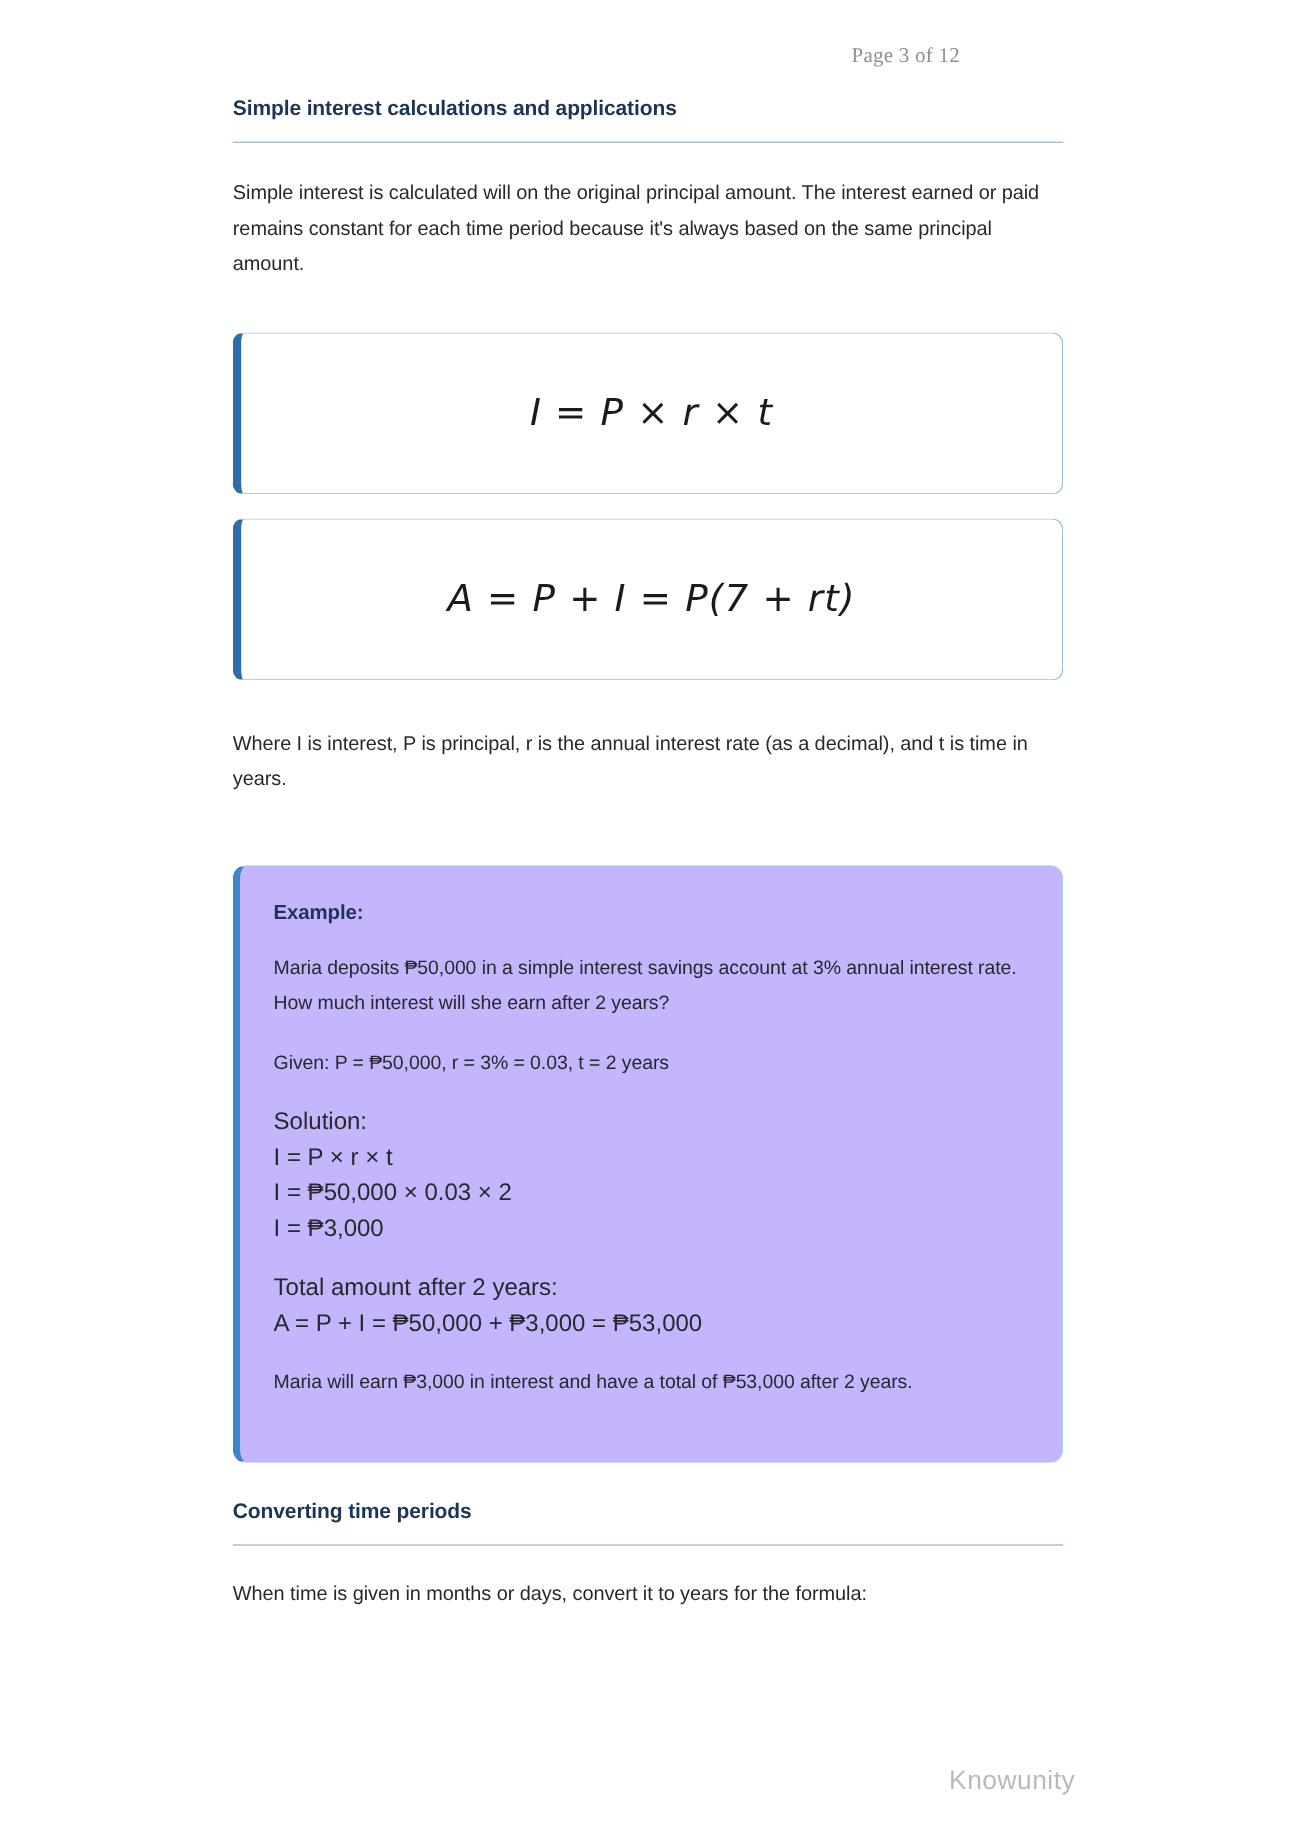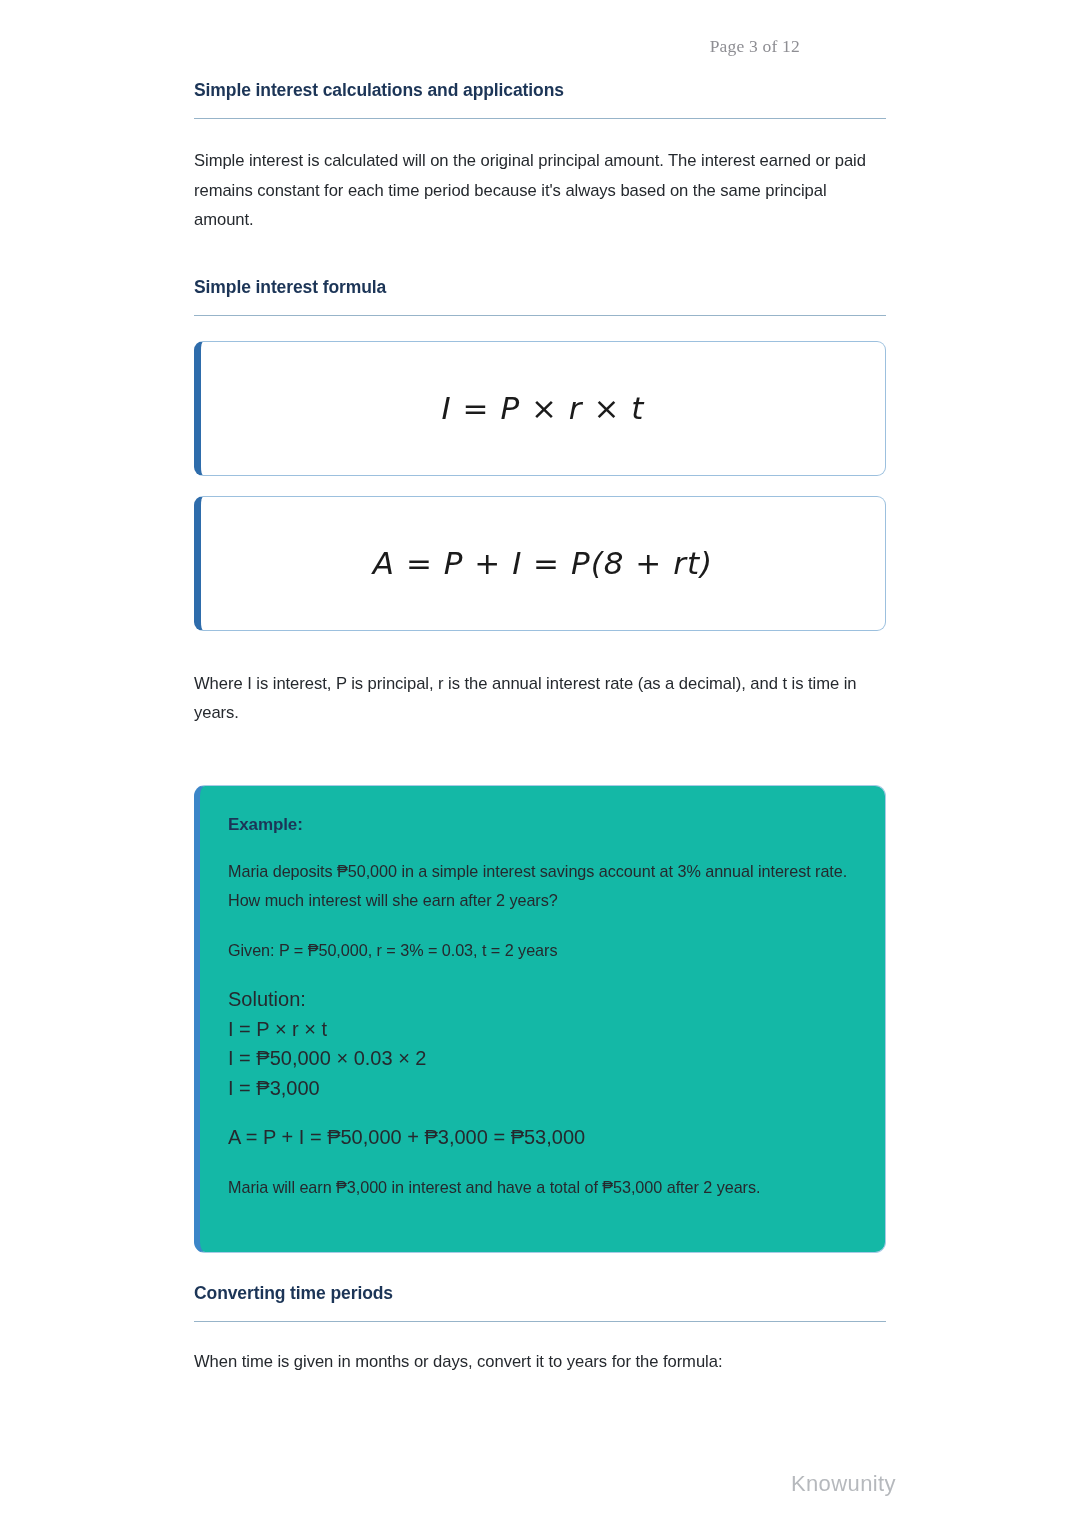--- a/index.html
+++ b/index.html
@@ -97,21 +97,21 @@
     white-space: nowrap;
   }
 
   
   .example-box {
     box-sizing: border-box;
     width: 692px;
     border: 1.3px solid #a8cbe6;
     border-left: 6px solid #3b86c8;
     border-radius: 11px;
-    background: #14b8a6;
+    background: #c4b5fd;
     padding: 29px 30px 34px 28px;
   }
   .example-title {
     font-size: 17px;
     font-weight: bold;
     color: #1c3557;
     margin: 0 0 22px 0;
     letter-spacing: -0.1px;
   }
   .example-box p.body-text {
@@ -150,30 +150,27 @@
   <div class="content">
 
     <div class="heading-block">
       <h2 class="section-heading">Simple interest calculations and applications</h2>
     </div>
 
     <p class="body-text">Simple interest is calculated will on the original principal amount. The interest earned or paid remains constant for each time period because it's always based on the same principal amount.</p>
 
     <div class="spacer-25"></div>
 
-    <div class="heading-block tight">
-      <h2 class="section-heading">Simple interest formula</h2>
-    </div>
 
     <div class="formula-box">
       <span class="formula-text">I = P × r × t</span>
     </div>
 
     <div class="formula-box">
-      <span class="formula-text">A = P + I = P(8 + rt)</span>
+      <span class="formula-text">A = P + I = P(7 + rt)</span>
     </div>
 
     <div class="spacer-18"></div>
 
     <p class="body-text">Where I is interest, P is principal, r is the annual interest rate (as a decimal), and t is time in years.</p>
 
     <div class="spacer-40"></div>
 
     <div class="example-box">
       <div class="example-title">Example:</div>
@@ -183,20 +180,21 @@
       <p class="body-text">Given: P = ₱50,000, r = 3% = 0.03, t = 2 years</p>
 
       <div class="calc-block">
         <span class="calc-line">Solution:</span>
         <span class="calc-line">I = P × r × t</span>
         <span class="calc-line">I = ₱50,000 × 0.03 × 2</span>
         <span class="calc-line">I = ₱3,000</span>
       </div>
 
       <div class="calc-block">
+        <span class="calc-line">Total amount after 2 years:</span>
         <span class="calc-line">A = P + I = ₱50,000 + ₱3,000 = ₱53,000</span>
       </div>
 
       <p class="body-text" style="margin-bottom:16px">Maria will earn ₱3,000 in interest and have a total of ₱53,000 after 2 years.</p>
     </div>
 
     <div class="spacer-30"></div>
 
     <div class="heading-block tight">
       <h2 class="section-heading">Converting time periods</h2>

